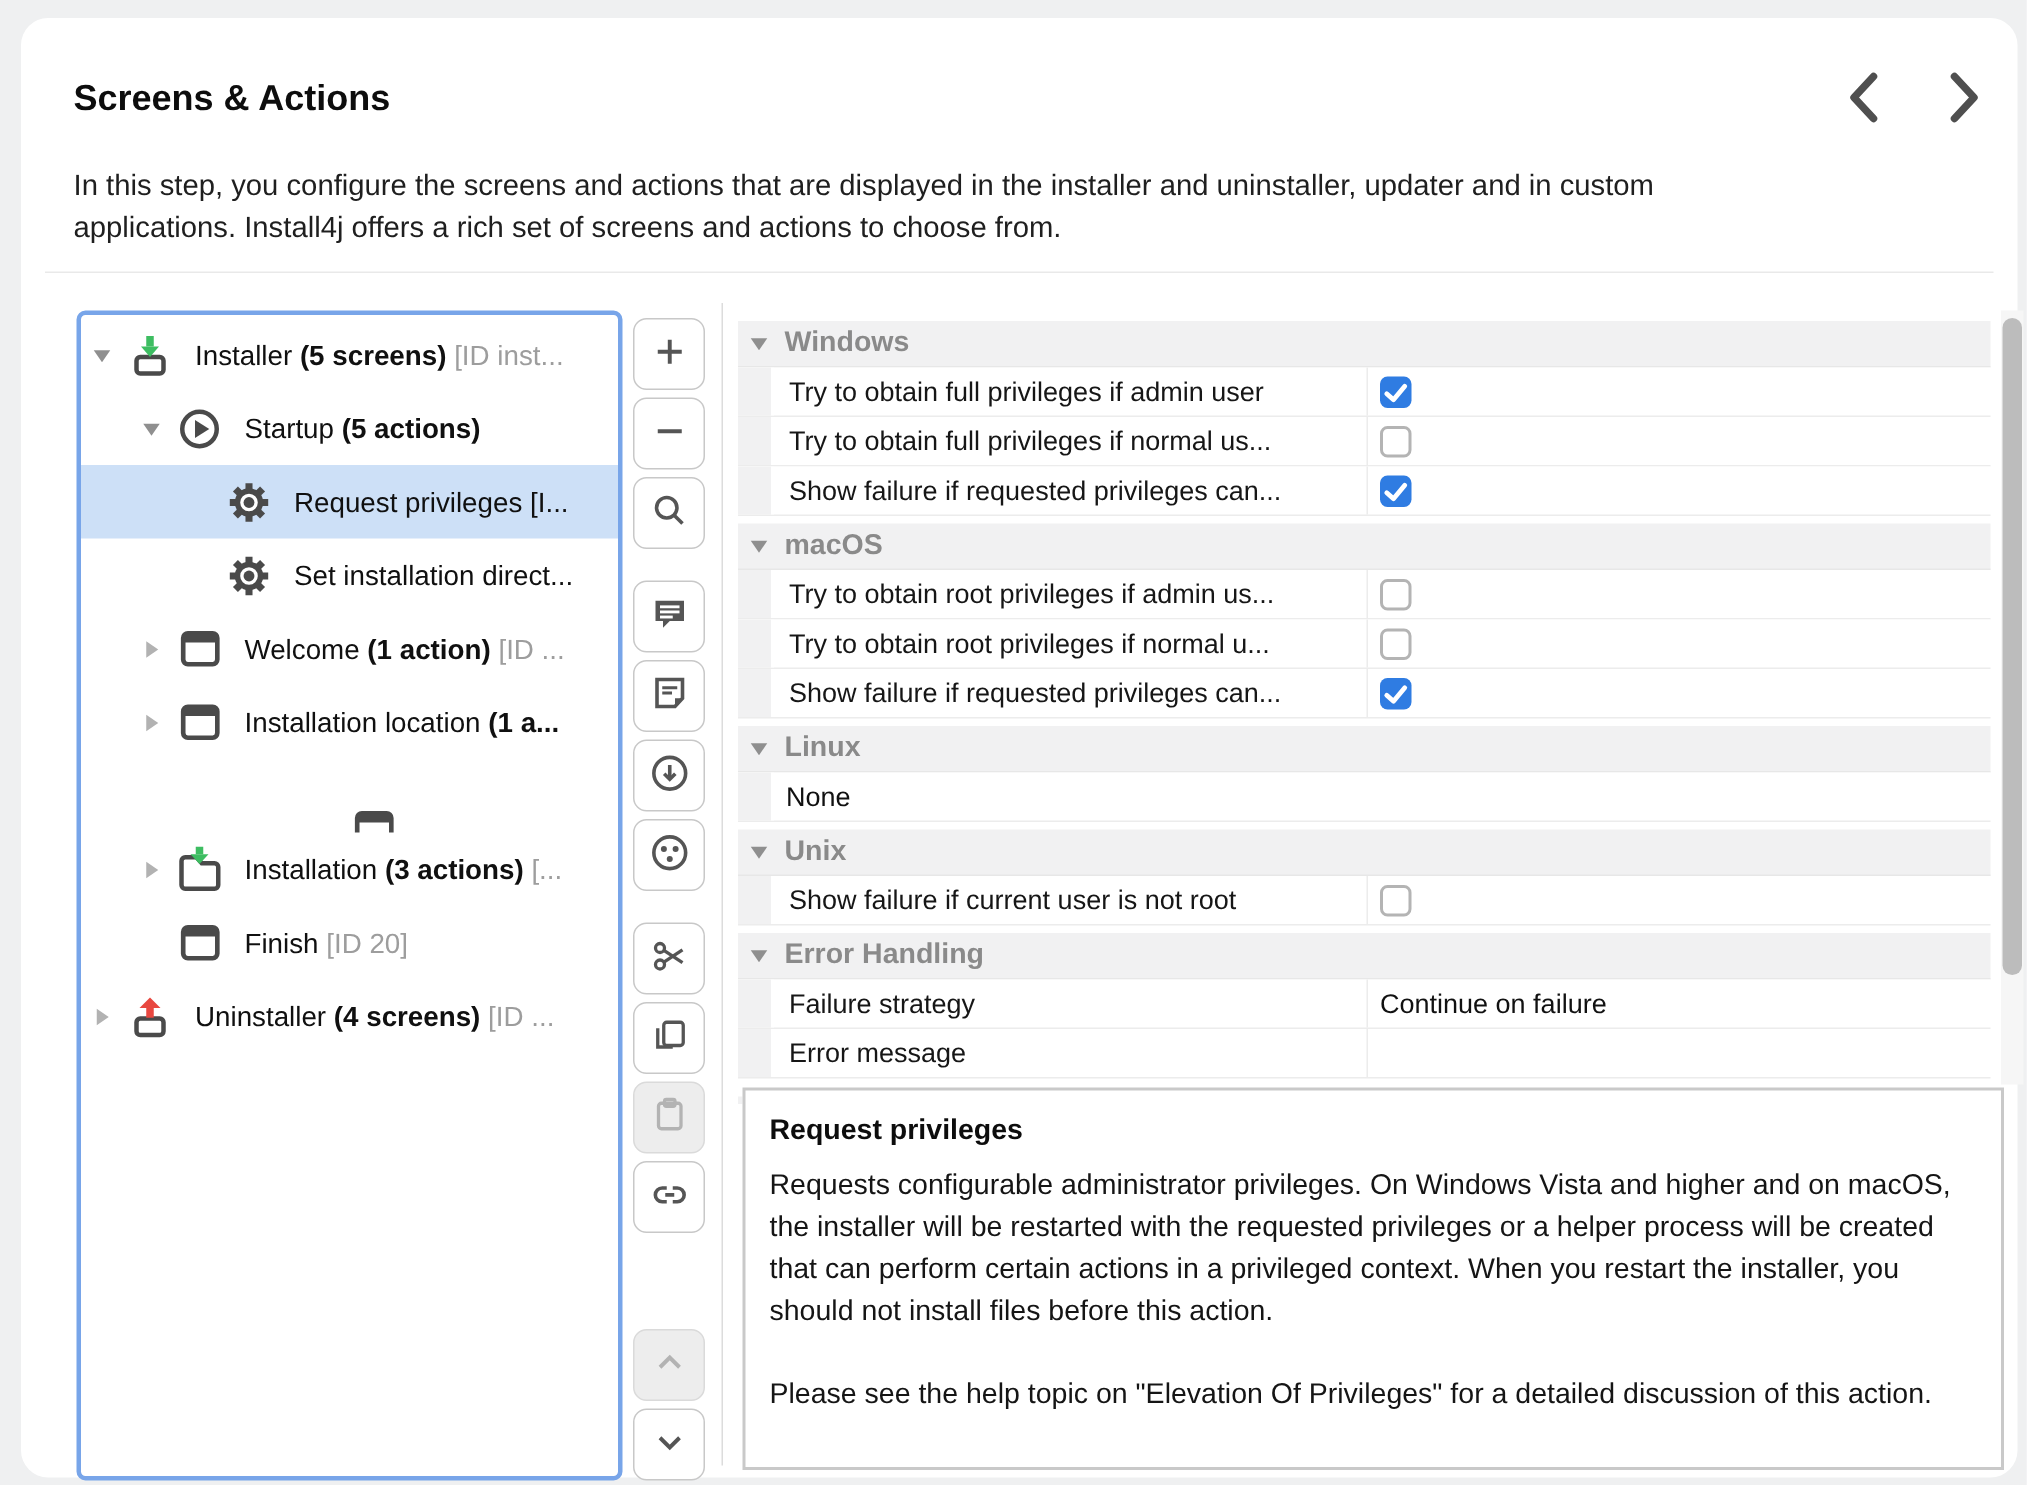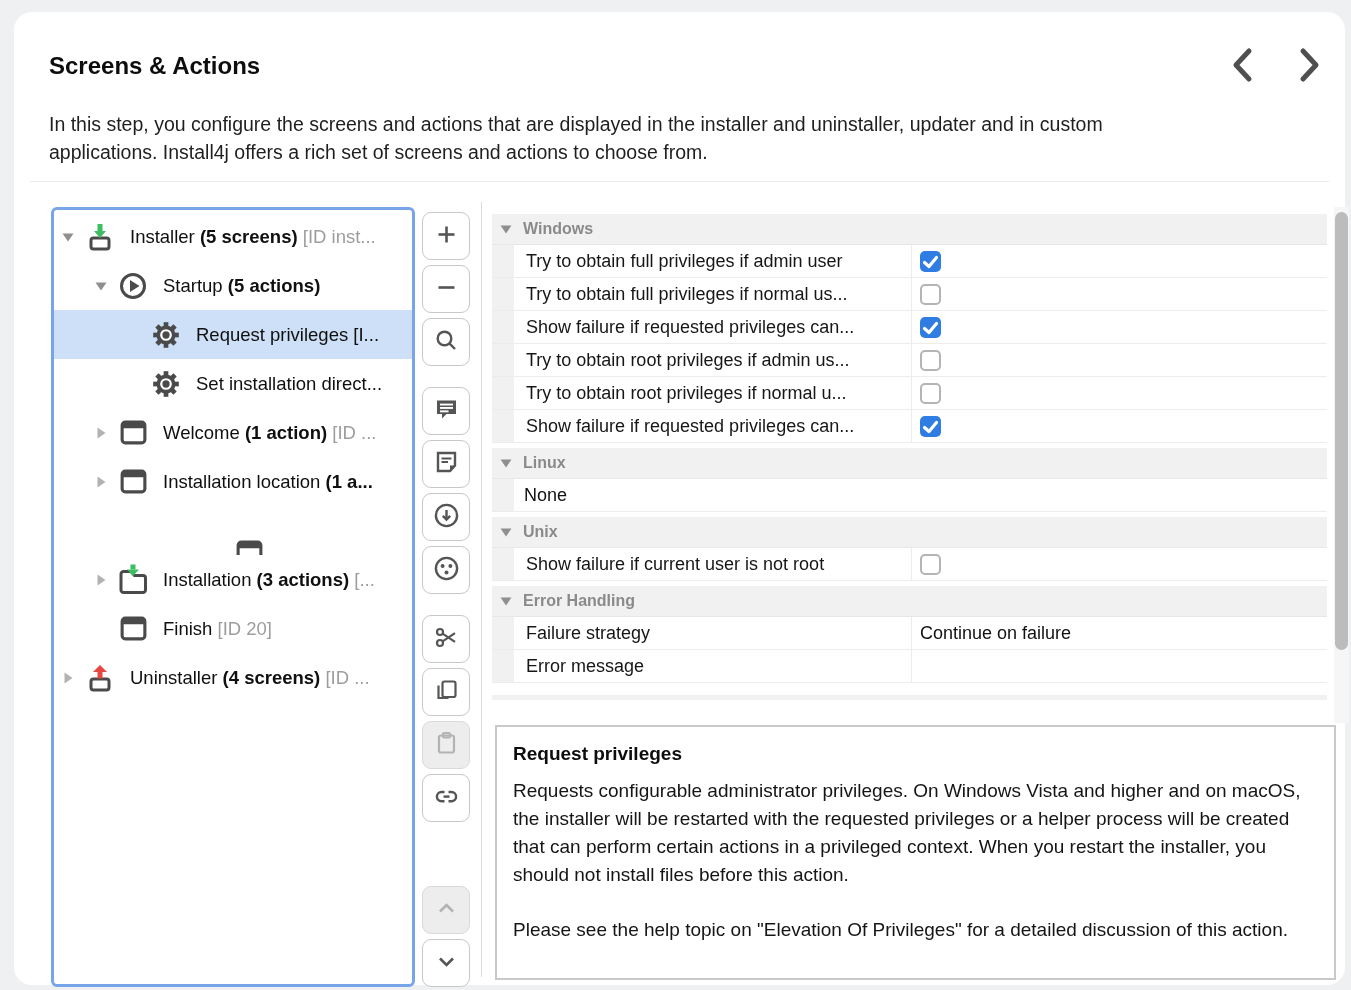--- a/index.html
+++ b/index.html
@@ -30,21 +30,21 @@
   .tb-btn.disabled{background:#ededed;border-color:#dadada;color:#b3b3b3;}
   .tb-btn.gap{margin-top:16px;}
   .tb-btn.push{margin-top:auto;}
   .v-divider{position:absolute;left:467px;top:190px;bottom:8px;width:1px;background:#dcdcdc;}
   
   .props{position:absolute;left:478px;top:195px;width:835px;}
   .prop-header{height:30px;margin-top:5px;background:#f1f1f2;display:flex;align-items:center;
     padding-left:7px;border-bottom:1px solid #e7e7e7;}
   .prop-header:first-child{margin-top:7px;}
   .sec-tri{width:18px;display:flex;align-items:center;}
-  .sec-title{margin-left:6px;font-size:16px;font-weight:700;color:#8a8a8a;}
+  .sec-title{margin-left:6px;font-size:19px;font-weight:700;color:#8a8a8a;}
   .partial-wrap{height:12px;overflow:hidden;margin-top:5px;}
   .prop-row{height:32px;display:flex;align-items:stretch;background:#fff;border-bottom:1px solid #ececec;}
   .strip{width:22px;flex:0 0 22px;background:#f1f1f2;border-right:2px solid #fff;}
   .pname{width:385px;flex:0 0 385px;display:flex;align-items:center;padding-left:10px;font-size:18px;
     color:#161616;border-right:1px solid #ececec;white-space:nowrap;overflow:hidden;}
   .pvalue{flex:1;display:flex;align-items:center;padding-left:8px;font-size:18px;color:#111;}
   .checkbox{width:21px;height:21px;border-radius:5px;box-sizing:border-box;border:2px solid #b4b4b4;
     background:#fff;display:flex;align-items:center;justify-content:center;cursor:pointer;}
   .checkbox.checked{border:none;background:var(--accent_blue,#2f7ce2);}
   
@@ -344,20 +344,28 @@
         <span class="strip"></span>
         <span class="pname">Show failure if requested privileges can...</span>
         <span class="pvalue">
           <span class="checkbox checked">
             <svg width="21" height="21" viewBox="0 0 21 21">
               <polyline points="4.5,11.5 9,15.5 16.5,6.5" fill="none" stroke="#fff" stroke-width="3.2" stroke-linecap="round" stroke-linejoin="round"></polyline>
             </svg>
           </span>
         </span>
       </div>
+      <div class="prop-header">
+        <span class="sec-tri">
+          <svg width="14" height="12" viewBox="0 0 14 12">
+            <polygon points="1.5,2.5 12.5,2.5 7,10.5" fill="#8f8f8f"></polygon>
+          </svg>
+        </span>
+        <span class="sec-title">macOS</span>
+      </div>
       <div class="prop-row">
         <span class="strip"></span>
         <span class="pname">Try to obtain root privileges if admin us...</span>
         <span class="pvalue">
           <span class="checkbox"></span>
         </span>
       </div>
       <div class="prop-row">
         <span class="strip"></span>
         <span class="pname">Try to obtain root privileges if normal u...</span>

